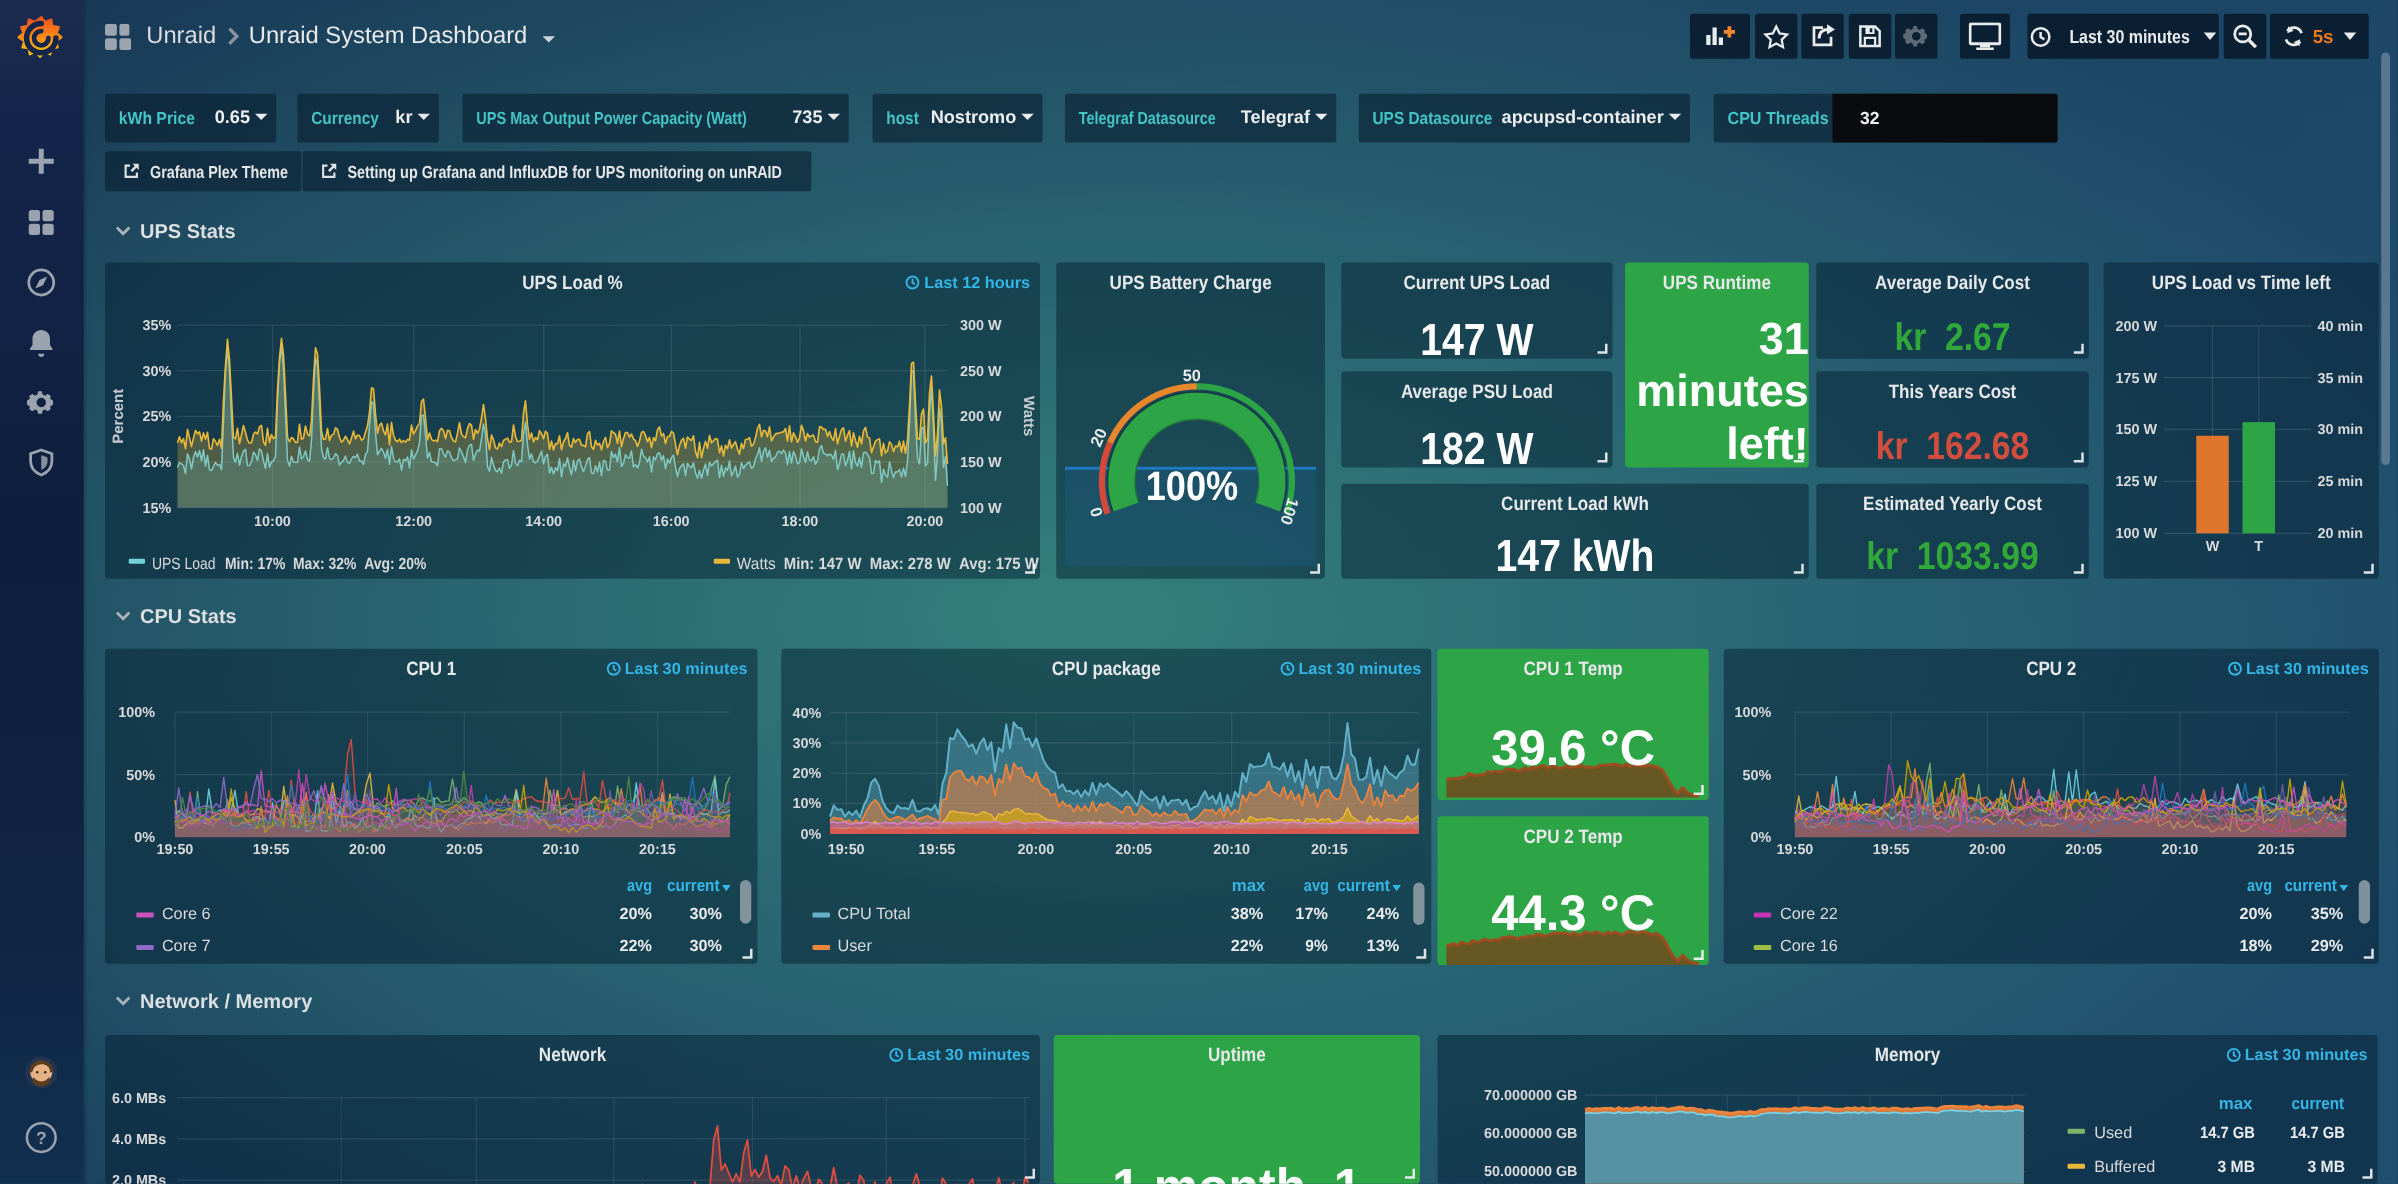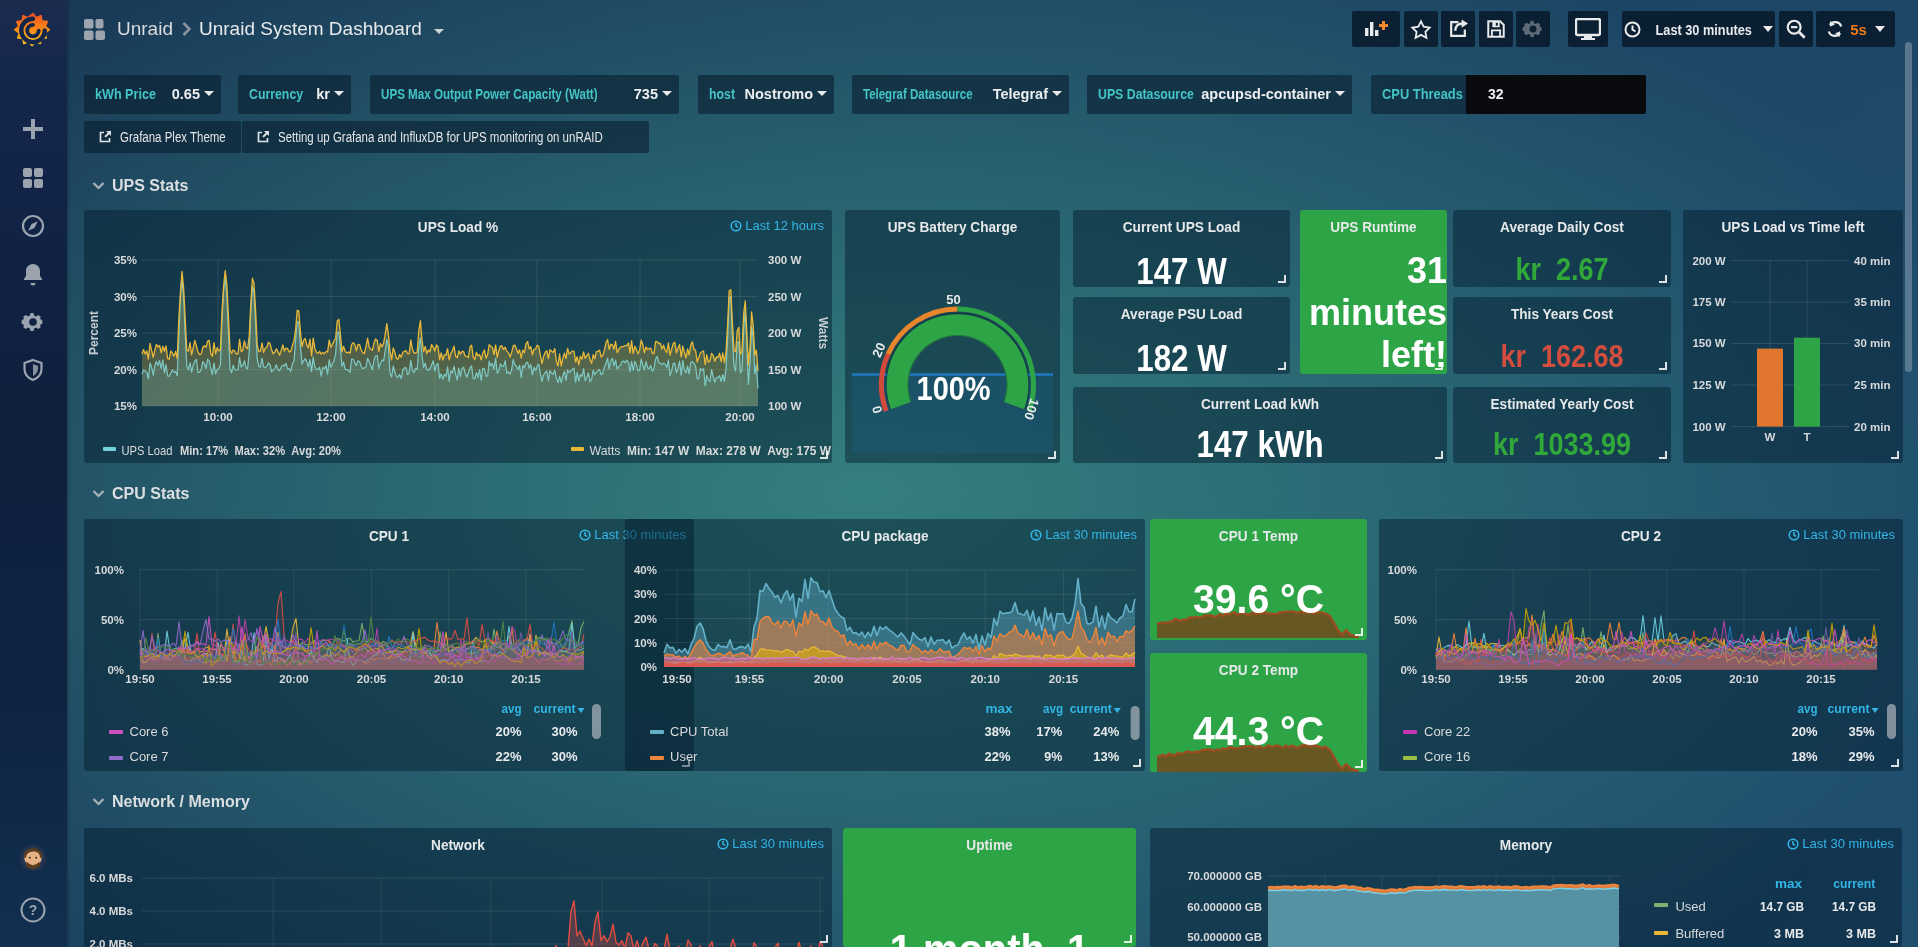--- a/index.html
+++ b/index.html
@@ -5,31 +5,31 @@
 .page{position:absolute;inset:0;
 background:
  radial-gradient(1650px 880px at 45% 52%, rgba(64,158,138,0.65), rgba(64,158,138,0) 71%),
  linear-gradient(112deg, #18385397 0%, #1d476697 45%, #20527397 100%),
  linear-gradient(180deg, #1a3c5b 0%, #1d4765 50%, #1e4a68 100%);}
 .sb{position:absolute;left:0;top:0;width:67px;height:947px;background:linear-gradient(180deg,#1b2c4f 0%,#13254a 10%,#0e1f3d 45%,#0f2342 75%,#123050 100%);box-shadow:1px 0 3px rgba(0,0,0,0.25)}
 .panel{position:absolute;background:rgba(3,24,42,0.45);border-radius:3px}
 .panel:after,.gpanel:after{content:"";position:absolute;right:4px;bottom:4px;width:6px;height:6px;border-right:2px solid rgba(255,255,255,0.85);border-bottom:2px solid rgba(255,255,255,0.85)}
 .gpanel{position:absolute;background:#2DA546;border-radius:3px;overflow:hidden}
 .ptitle{position:absolute;left:0;right:0;top:8px;text-align:center;font-size:15.5px;font-weight:bold;color:#e6e8ea;transform:scaleX(0.88);white-space:nowrap}
-.trange{position:absolute;top:8px;right:8px;font-size:13px;font-weight:normal;color:#33B5E5;white-space:nowrap}
+.trange{position:absolute;top:8px;right:8px;font-size:13px;font-weight:bold;color:#33B5E5;white-space:nowrap}
 .trange svg{vertical-align:-2px;margin-right:3px}
 .trange span{display:inline-block}
 .statv{position:absolute;left:0;right:0;text-align:center;font-weight:bold;color:#fff;transform:scaleX(0.87);white-space:nowrap}
 .rowhdr{position:absolute;font-size:16px;font-weight:bold;color:#dcdfe2;white-space:nowrap}
 .rowhdr svg{margin-right:7px;vertical-align:1px}
 .vbox{position:absolute;height:39px;top:75px;background:rgba(8,27,45,0.58);border-radius:2px;font-size:14px;font-weight:bold;white-space:nowrap}
 .vbox .lbl{position:absolute;left:11px;top:0;line-height:39px;color:#43C5C5;transform:scaleX(0.84);transform-origin:0 50%}
 .vbox .val{position:absolute;right:21px;top:0;line-height:39px;color:#eceeef;font-size:14.5px}
 .vbox .car{position:absolute;right:7px;top:16px;width:0;height:0;border-left:5px solid transparent;border-right:5px solid transparent;border-top:5.5px solid #e8eaec}
-.lnk{position:absolute;top:121px;height:32px;background:rgba(8,27,45,0.58);color:#e4e6e8;font-size:14px;font-weight:normal;display:flex;align-items:center;padding:0 14px;border-radius:2px;white-space:nowrap;overflow:hidden}
+.lnk{position:absolute;top:121px;height:32px;background:rgba(8,27,45,0.58);color:#e4e6e8;font-size:14px;font-weight:bold;display:flex;align-items:center;padding:0 14px;border-radius:2px;white-space:nowrap;overflow:hidden}
 .lnk svg{margin-right:8px;flex:none}
 .lnk span{transform:scaleX(0.82);transform-origin:0 50%}
 .tbtn{position:absolute;top:11px;height:36px;background:rgba(6,21,36,0.78);border-radius:2px;display:flex;align-items:center;justify-content:center;color:#e8eaec;font-size:15px;font-weight:bold;white-space:nowrap}
 .crumb{position:absolute;top:0;height:58px;display:flex;align-items:center;color:#dfe1e4;white-space:nowrap}
 </style></head><body>
 <div class="page">
 <div class="sb">
       <svg width="42" height="42" style="position:absolute;left:12px;top:9px" viewBox="0 0 44 44">
 <defs>
           <linearGradient id="lg" x1="0" y1="0" x2="0" y2="1">
@@ -341,21 +341,21 @@
         <text x="42.7" y="220.6" text-anchor="end" font-size="11.5" font-weight="bold" fill="#d8d9da">100 W</text>
         <text x="171" y="220.6" text-anchor="start" font-size="11.5" font-weight="bold" fill="#d8d9da">20 min</text>
         <line x1="87" y1="50.6" x2="87" y2="216.6" stroke="#ffffff" stroke-opacity="0.10"></line>
         <line x1="124" y1="50.6" x2="124" y2="216.6" stroke="#ffffff" stroke-opacity="0.10"></line>
         <rect x="74" y="138.6" width="26" height="78" fill="#E0752D"></rect>
         <rect x="111" y="127.7" width="26" height="88.9" fill="#2DA546"></rect>
         <text x="87" y="231" text-anchor="middle" font-size="11.5" font-weight="bold" fill="#d8d9da">W</text>
         <text x="124" y="231" text-anchor="middle" font-size="11.5" font-weight="bold" fill="#d8d9da">T</text>
       </svg>
     </div>
-    <div class="panel" style="left:84px;top:519px;width:610px;height:252px">
+    <div class="panel" style="left:84px;top:519px;width:522px;height:252px">
       <div class="ptitle">CPU 1</div>
       <div class="trange"><svg width="12" height="12" viewBox="0 0 14 14">
           <circle cx="7" cy="7" r="5.6" fill="none" stroke="#33B5E5" stroke-width="1.8"></circle>
           <path d="M7 3.6 v3.6 l2.4 1.4" fill="none" stroke="#33B5E5" stroke-width="1.8"></path>
         </svg><span>Last 30 minutes</span></div>
       <svg width="522" height="252" viewBox="0 0 522 252" style="position:absolute;left:0;top:0">
         <line x1="56" y1="50.7" x2="500" y2="50.7" stroke="#ffffff" stroke-opacity="0.10"></line>
         <line x1="56" y1="100.7" x2="500" y2="100.7" stroke="#ffffff" stroke-opacity="0.10"></line>
         <line x1="56" y1="50.7" x2="56" y2="150.7" stroke="#ffffff" stroke-opacity="0.08"></line>
         <line x1="133" y1="50.7" x2="133" y2="150.7" stroke="#ffffff" stroke-opacity="0.08"></line>

